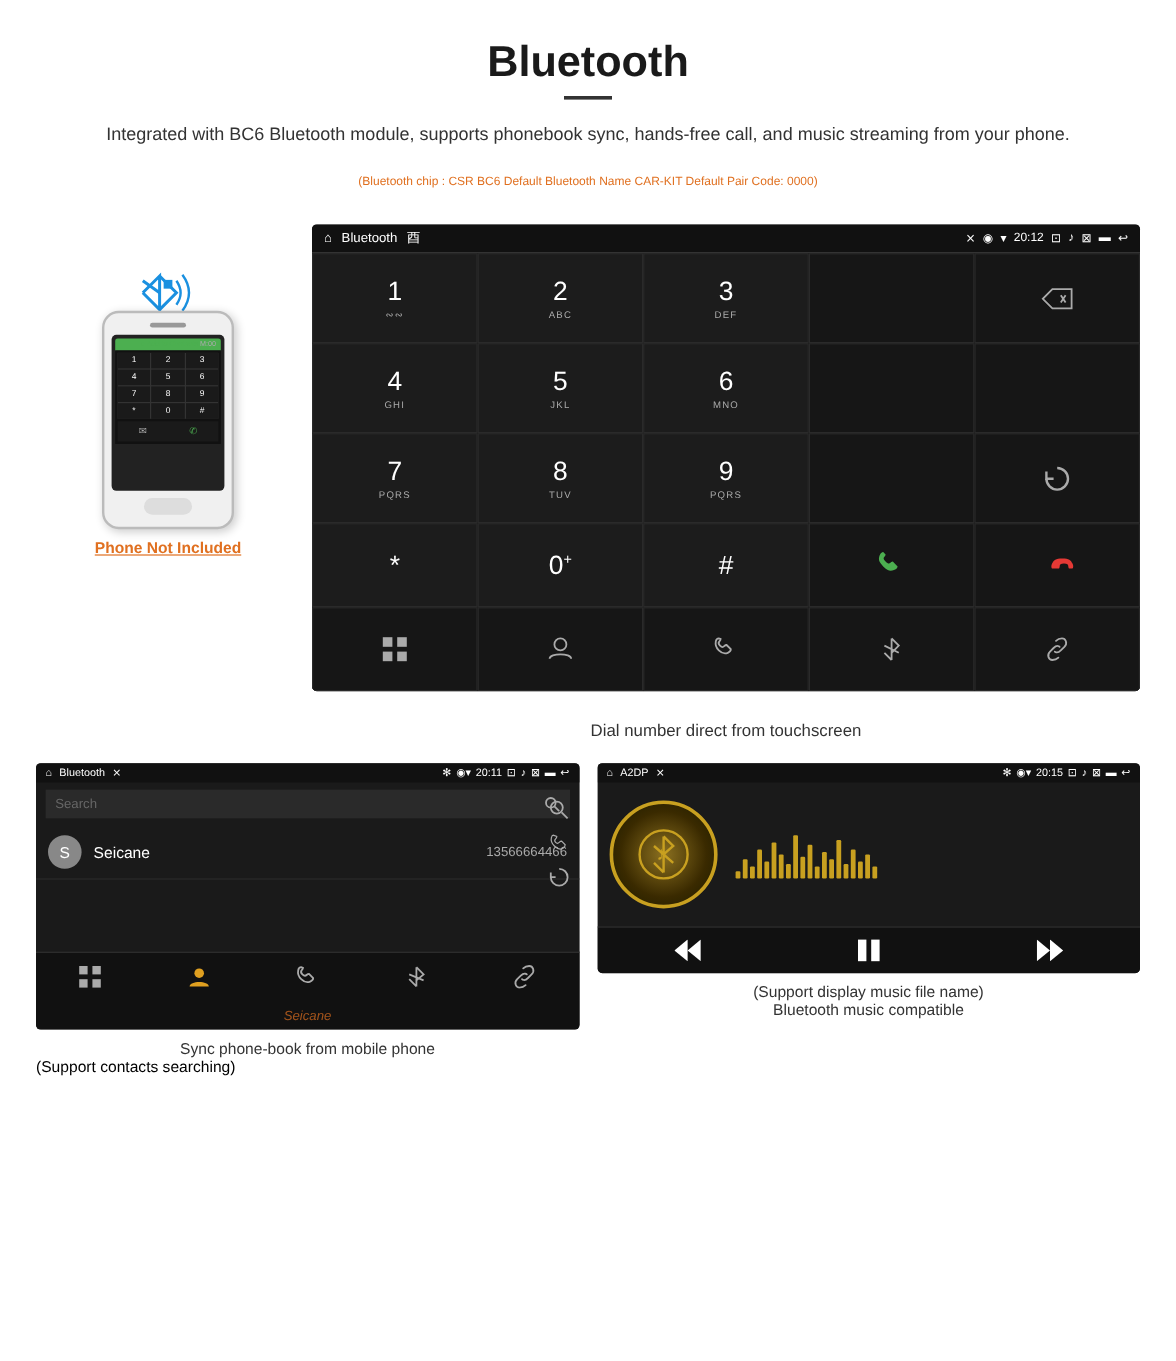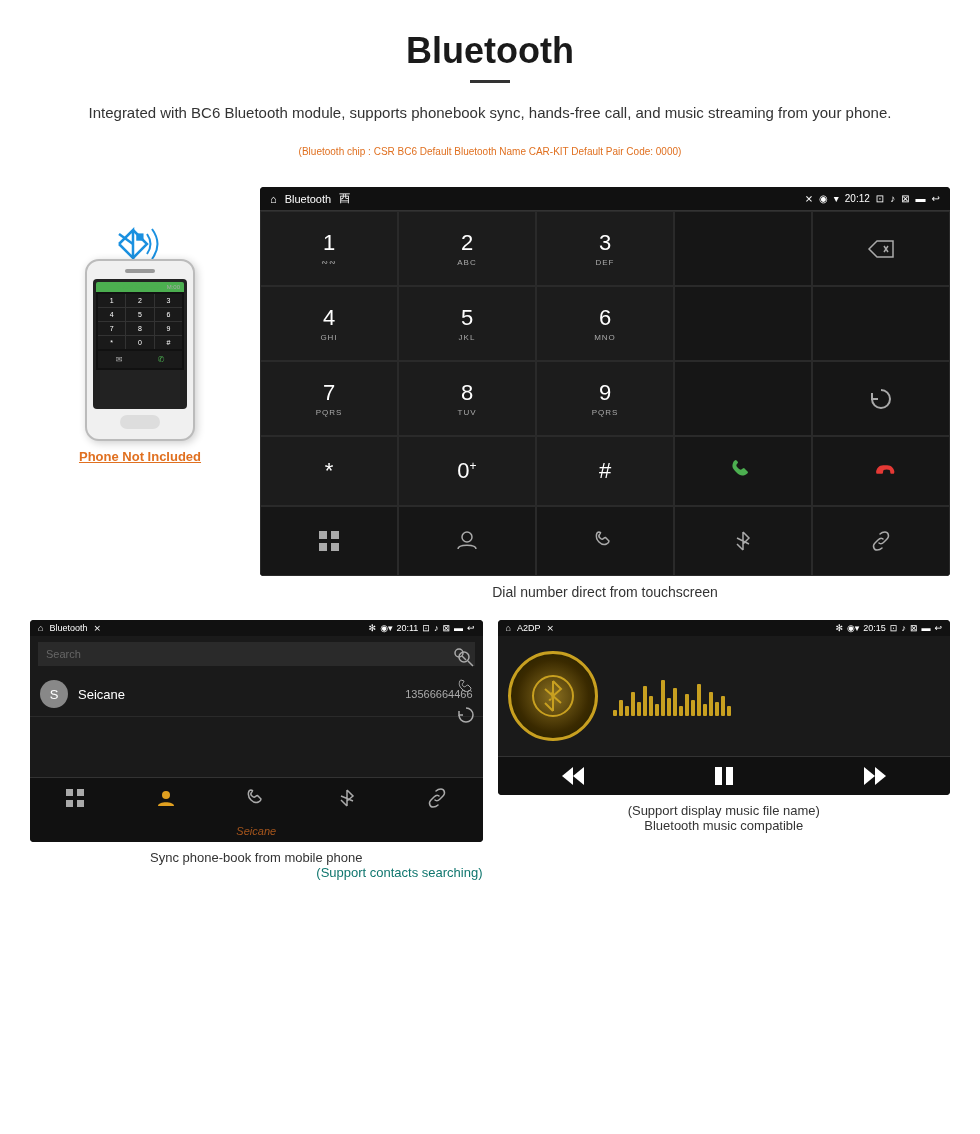--- a/index.html
+++ b/index.html
@@ -541,21 +541,21 @@
         </div>
         <div class="dialpad-cell action-cell">
           <svg width="24" height="24" viewBox="0 0 24 24">
             <path d="M10 14 C10 14 12 16 15 13 L18 10 C21 7 19 3 16 3 C13 3 11 5 11 5" fill="none" stroke="#aaa" stroke-width="1.5" stroke-linecap="round"></path>
             <path d="M14 10 C14 10 12 8 9 11 L6 14 C3 17 5 21 8 21 C11 21 13 19 13 19" fill="none" stroke="#aaa" stroke-width="1.5" stroke-linecap="round"></path>
           </svg>
         </div>
       </div>
     </div>
 
-    <p style="text-align:center;font-size:14px;color:#333;margin-top:8px;">Dial number direct from touchscreen</p>
+    <p style="text-align:center;font-size:14px;color:#333;margin-top:24px;">Dial number direct from touchscreen</p>
   </div>
 </div>
 
 <div class="bottom-row">
 
   <div class="bottom-item">
     <div class="bottom-screen">
 
       <div class="phonebook-statusbar">
         <div style="display:flex;align-items:center;gap:6px;">
@@ -640,21 +640,21 @@
           </svg>
         </div>
       </div>
 
       <div style="text-align:center;padding:3px;background:#111;">
         <span style="color:#e07020;font-size:11px;font-style:italic;opacity:0.7;">Seicane</span>
       </div>
     </div>
 
     <p style="text-align:center;font-size:13px;color:#333;">Sync phone-book from mobile phone</p>
-    <p style="text-align:right;font-size:13px;color:#0f766e;">(Support contacts searching)</p>
+    <p style="text-align:left;font-size:13px;color:#000000;">(Support contacts searching)</p>
   </div>
 
   <div class="bottom-item">
     <div class="bottom-screen music-screen">
 
       <div class="music-statusbar">
         <div style="display:flex;align-items:center;gap:6px;">
           <span>⌂</span>
           <span>A2DP</span>
           <span>⨯</span>

